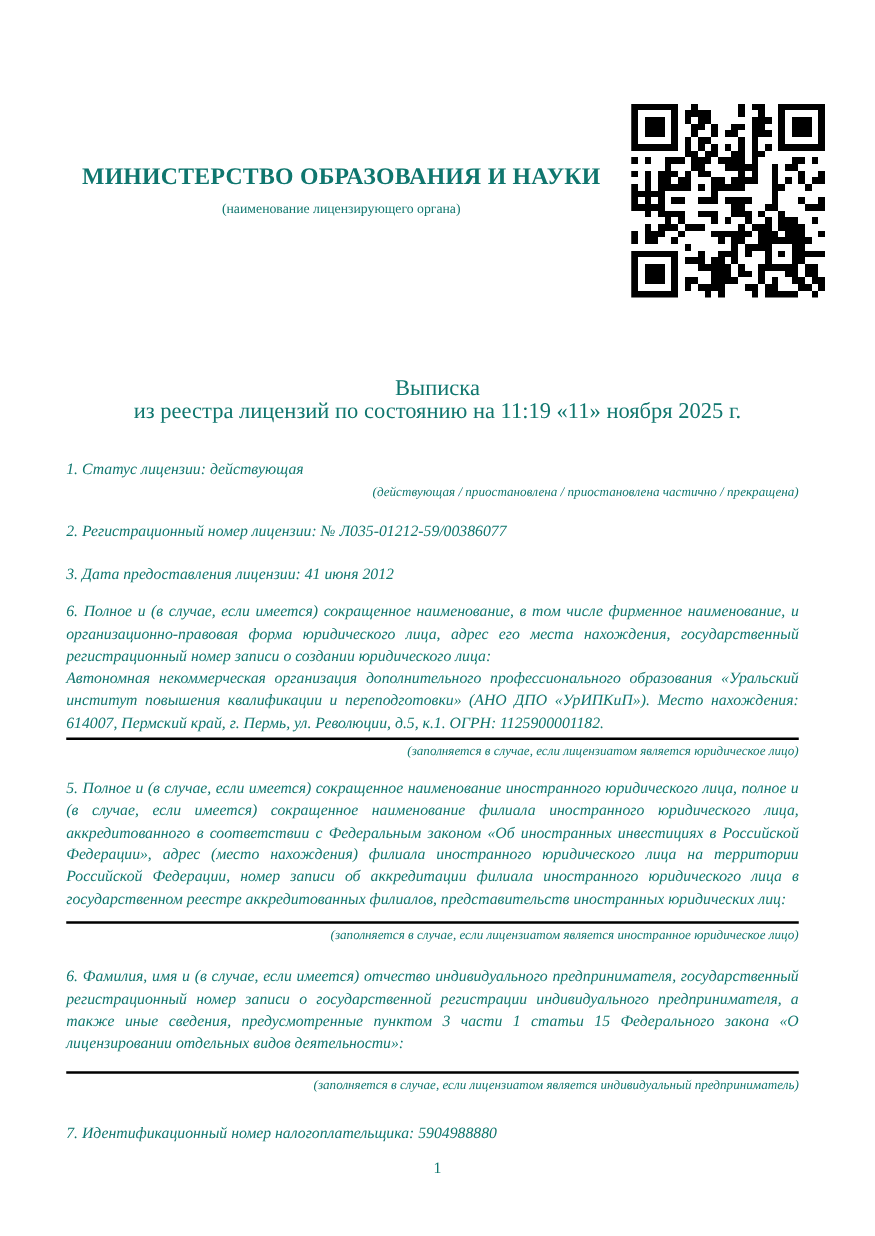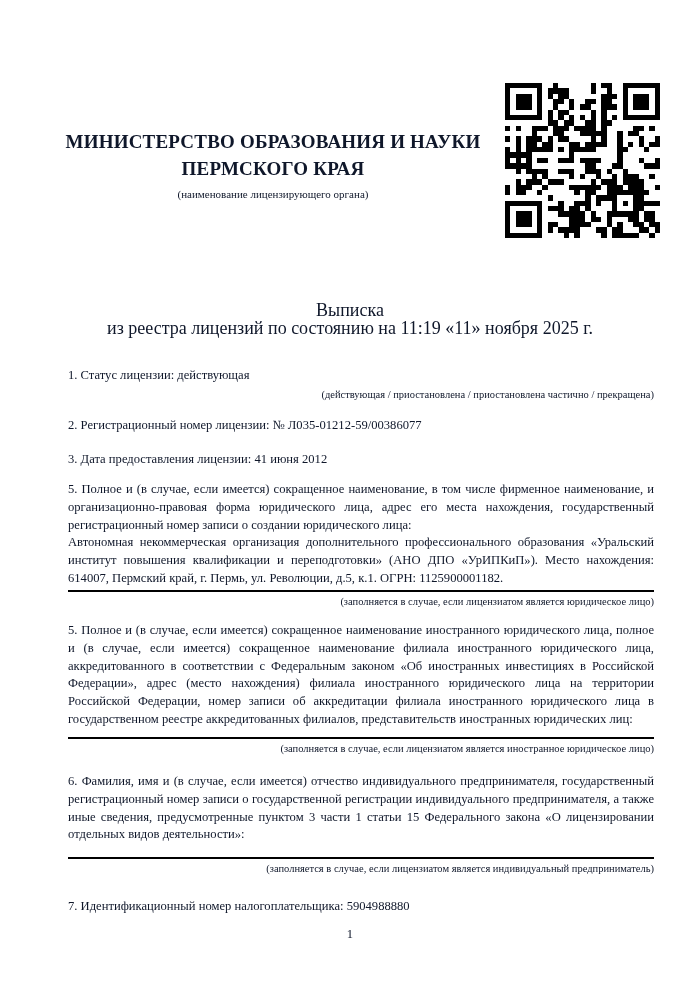--- a/index.html
+++ b/index.html
@@ -6,21 +6,21 @@
     margin: 0;
     padding: 0;
     background: #ffffff;
   }
   .page {
     position: relative;
     width: 700px;
     height: 989px;
     background: #ffffff;
     font-family: "Liberation Serif", serif;
-    color: #0f172a;
+    color: #0f766e;
     overflow: hidden;
   }
   
   .org-block {
     position: absolute;
     left: 57px;
     top: 128px;
     width: 432px;
     text-align: center;
   }
@@ -51,24 +51,25 @@
     top: 301px;
     width: 586px;
     text-align: center;
     font-size: 18px;
     line-height: 18px;
   }
 
   
   .item {
     position: absolute;
-    left: 68px;
+    left: 53px;
     width: 586px;
     font-size: 12.6px;
     line-height: 17.8px;
+    font-style: italic;
   }
   .item p { margin: 0; }
   .just { text-align: justify; }
   .sub-caption {
     text-align: right;
     font-size: 10.5px;
     line-height: 13px;
     margin-top: 3px;
   }
   .fill-rule {
@@ -88,21 +89,20 @@
     font-size: 12.6px;
   }
 </style>
 </head>
 <body>
 
 <div class="page">
 
   <div class="org-block">
     <div class="org-name">МИНИСТЕРСТВО ОБРАЗОВАНИЯ И НАУКИ</div>
-    <div class="org-name">ПЕРМСКОГО КРАЯ</div>
     <div class="org-caption">(наименование лицензирующего органа)</div>
   </div>
 
   <div class="qr">
     <svg id="qr-svg" viewBox="0 0 29 29" shape-rendering="crispEdges" fill="#000000" xmlns="http://www.w3.org/2000/svg">
         <rect x="9" y="0" width="1" height="1"></rect>
         <rect x="16" y="0" width="1" height="1"></rect>
         <rect x="18" y="0" width="1" height="1"></rect>
         <rect x="19" y="0" width="1" height="1"></rect>
         <rect x="8" y="1" width="1" height="1"></rect>
@@ -424,21 +424,21 @@
 
   <div class="item" style="top:417px">
     <p>2. Регистрационный номер лицензии: № Л035-01212-59/00386077</p>
   </div>
 
   <div class="item" style="top:451px">
     <p>3. Дата предоставления лицензии: 41 июня 2012</p>
   </div>
 
   <div class="item" style="top:481px">
-    <p class="just">5. Полное и (в случае, если имеется) сокращенное наименование, в том числе фирменное наименование, и организационно-правовая форма юридического лица, адрес его места нахождения, государственный регистрационный номер записи о создании юридического лица:</p>
+    <p class="just">6. Полное и (в случае, если имеется) сокращенное наименование, в том числе фирменное наименование, и организационно-правовая форма юридического лица, адрес его места нахождения, государственный регистрационный номер записи о создании юридического лица:</p>
     <p class="just">Автономная некоммерческая организация дополнительного профессионального образования «Уральский институт повышения квалификации и переподготовки» (АНО ДПО «УрИПКиП»). Место нахождения: 614007, Пермский край, г. Пермь, ул. Революции, д.5, к.1. ОГРН: 1125900001182.</p>
     <hr class="fill-rule">
     <div class="sub-caption">(заполняется в случае, если лицензиатом является юридическое лицо)</div>
   </div>
 
   <div class="item" style="top:622px">
     <p class="just">5. Полное и (в случае, если имеется) сокращенное наименование иностранного юридического лица, полное и (в случае, если имеется) сокращенное наименование филиала иностранного юридического лица, аккредитованного в соответствии с Федеральным законом «Об иностранных инвестициях в Российской Федерации», адрес (место нахождения) филиала иностранного юридического лица на территории Российской Федерации, номер записи об аккредитации филиала иностранного юридического лица в государственном реестре аккредитованных филиалов, представительств иностранных юридических лиц:</p>
     <p class="just"></p>
     <hr class="fill-rule gap-rule">
     <div class="sub-caption">(заполняется в случае, если лицензиатом является иностранное юридическое лицо)</div>

